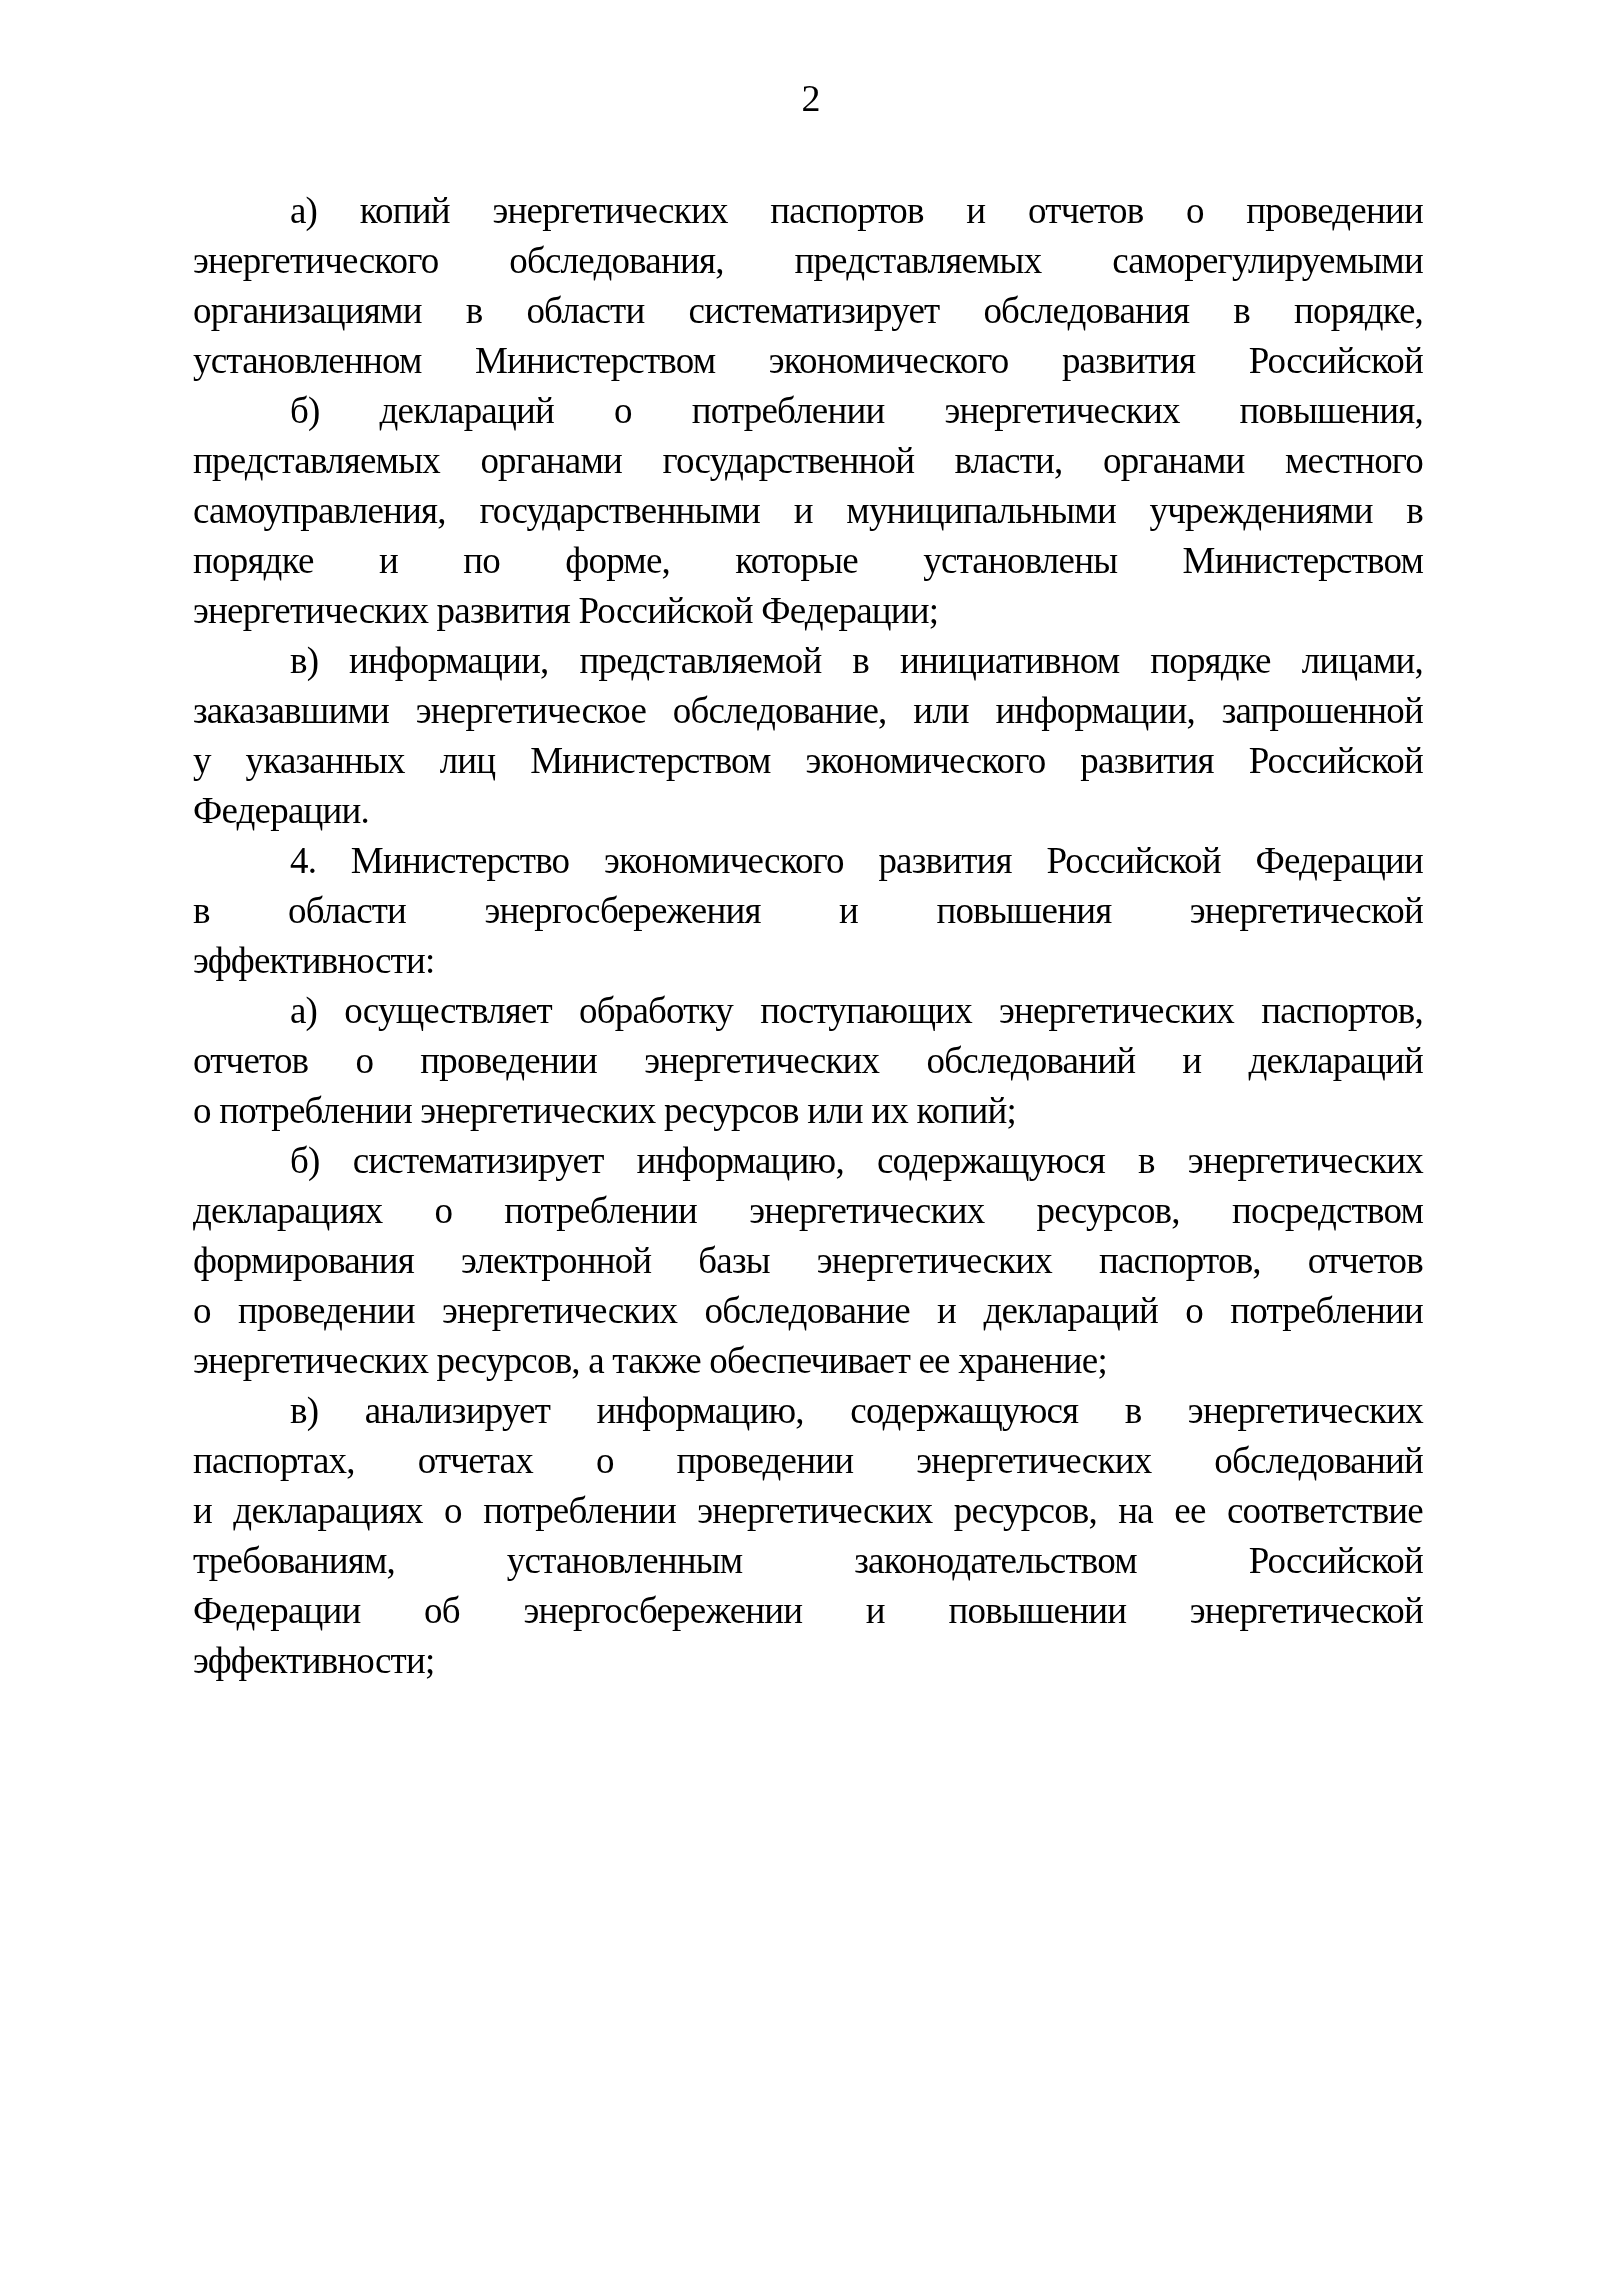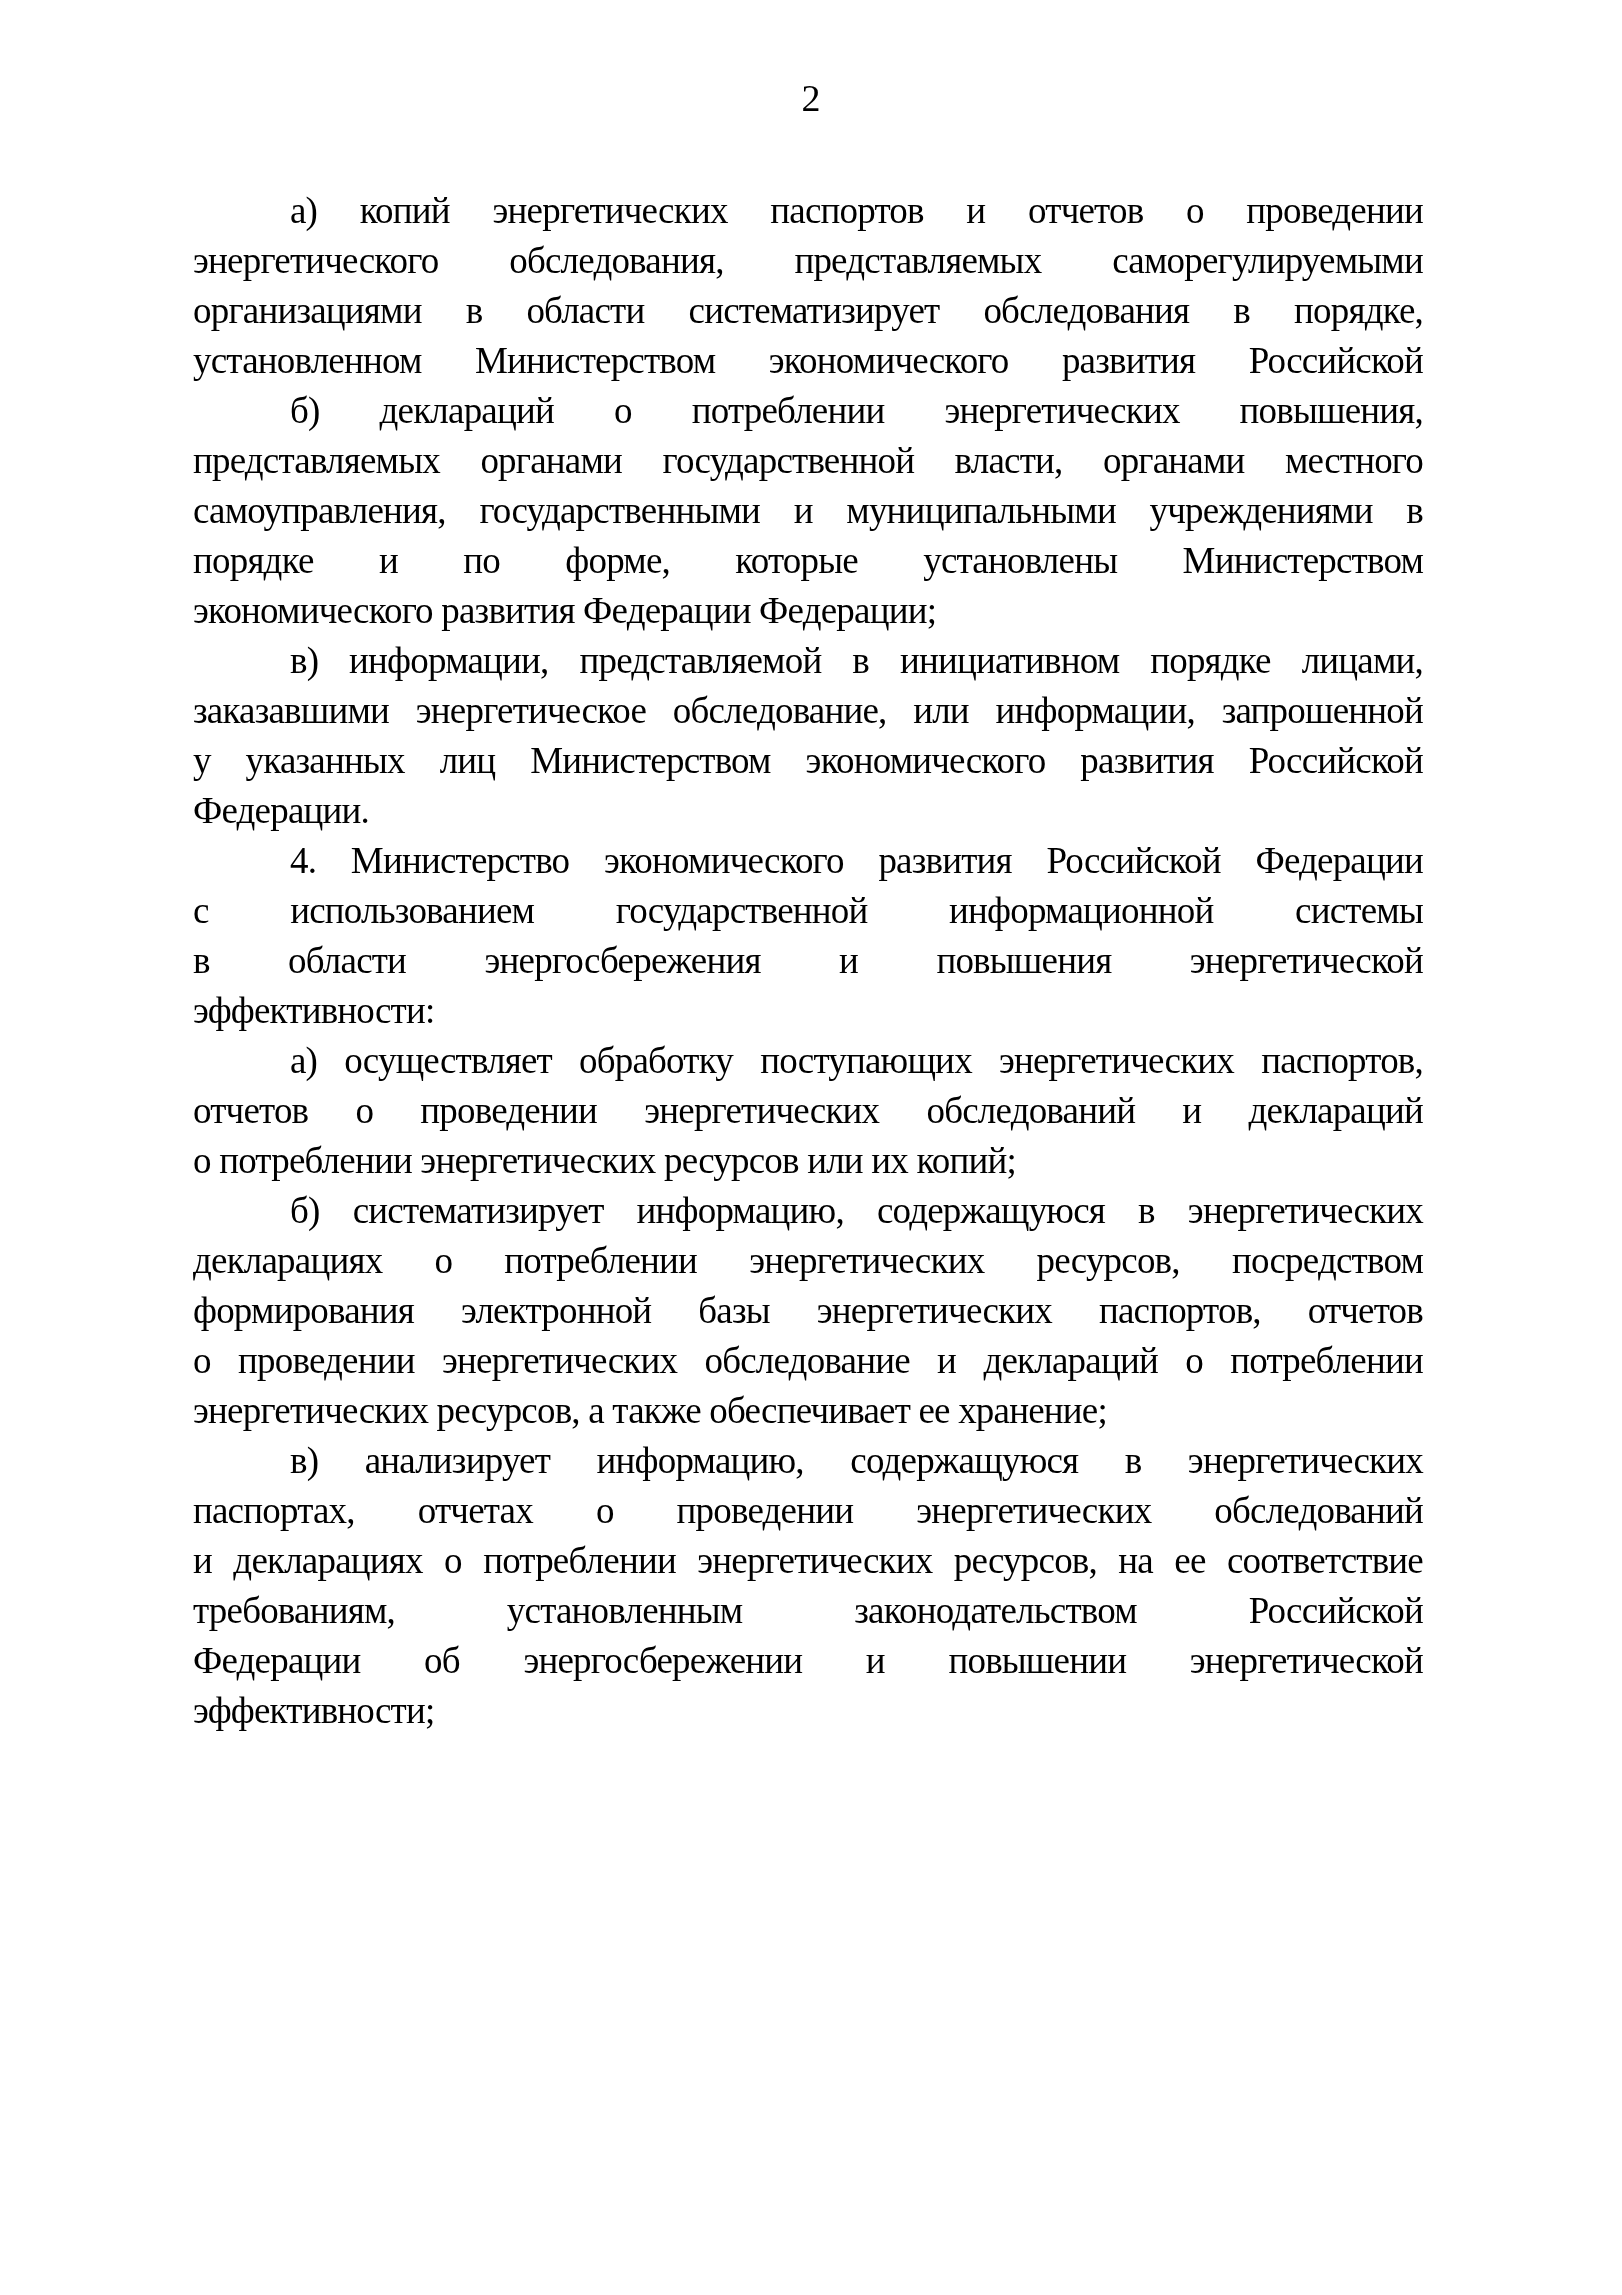--- a/index.html
+++ b/index.html
@@ -56,27 +56,26 @@
   <div class="page-number">2</div>
   <div class="doc-body">
       <div class="text-line first-line">а) копий энергетических паспортов и отчетов о проведении</div>
       <div class="text-line">энергетического обследования, представляемых саморегулируемыми</div>
       <div class="text-line">организациями в области систематизирует обследования в порядке,</div>
       <div class="text-line">установленном Министерством экономического развития Российской</div>
       <div class="text-line first-line">б) деклараций о потреблении энергетических повышения,</div>
       <div class="text-line">представляемых органами государственной власти, органами местного</div>
       <div class="text-line">самоуправления, государственными и муниципальными учреждениями в</div>
       <div class="text-line">порядке и по форме, которые установлены Министерством</div>
-      <div class="text-line last-line">экономического развития Федерации Федерации;</div>
+      <div class="text-line last-line">энергетических развития Российской Федерации;</div>
       <div class="text-line first-line">в) информации, представляемой в инициативном порядке лицами,</div>
       <div class="text-line">заказавшими энергетическое обследование, или информации, запрошенной</div>
       <div class="text-line">у указанных лиц Министерством экономического развития Российской</div>
       <div class="text-line last-line">Федерации.</div>
       <div class="text-line first-line">4. Министерство экономического развития Российской Федерации</div>
-      <div class="text-line">с использованием государственной информационной системы</div>
       <div class="text-line">в области энергосбережения и повышения энергетической</div>
       <div class="text-line last-line">эффективности:</div>
       <div class="text-line first-line">а) осуществляет обработку поступающих энергетических паспортов,</div>
       <div class="text-line">отчетов о проведении энергетических обследований и деклараций</div>
       <div class="text-line last-line">о потреблении энергетических ресурсов или их копий;</div>
       <div class="text-line first-line">б) систематизирует информацию, содержащуюся в энергетических</div>
       <div class="text-line">декларациях о потреблении энергетических ресурсов, посредством</div>
       <div class="text-line">формирования электронной базы энергетических паспортов, отчетов</div>
       <div class="text-line">о проведении энергетических обследование и деклараций о потреблении</div>
       <div class="text-line last-line">энергетических ресурсов, а также обеспечивает ее хранение;</div>

